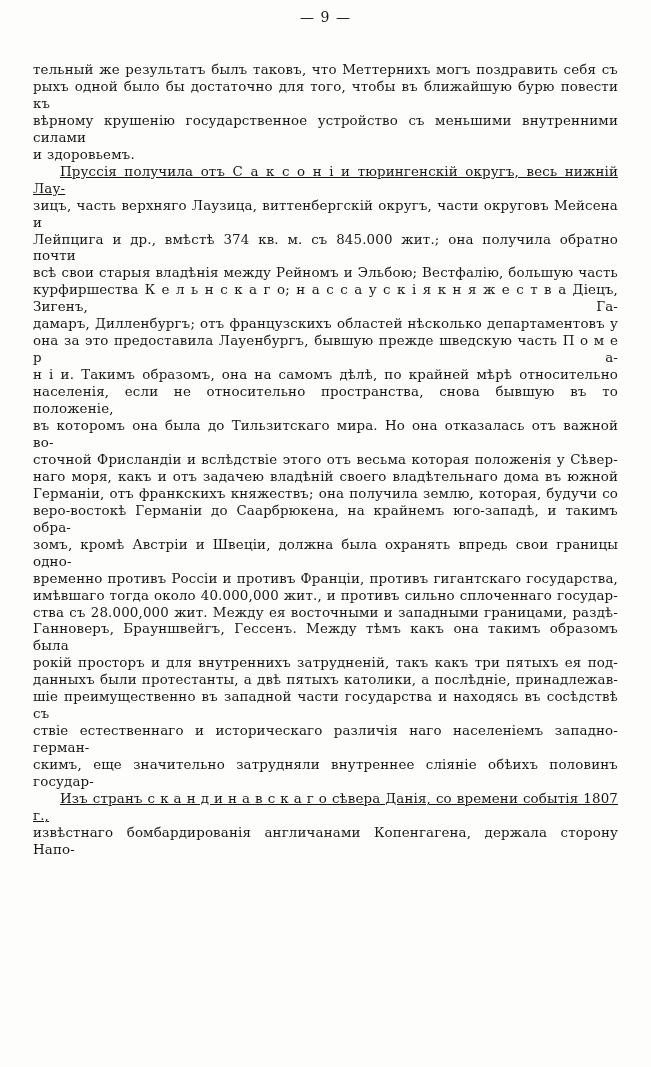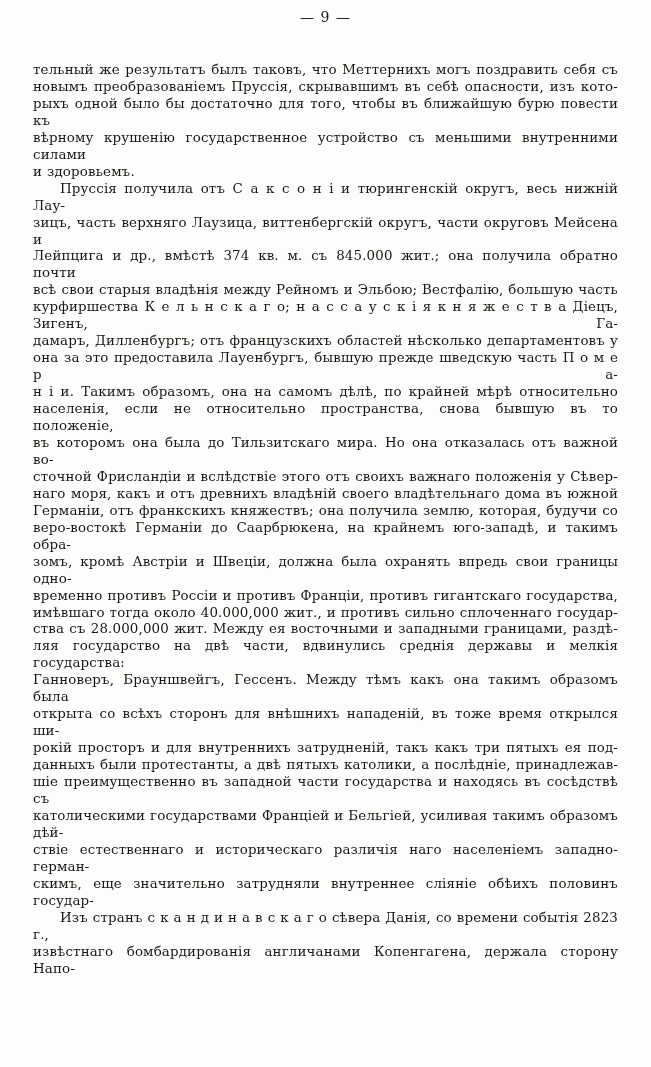--- a/index.html
+++ b/index.html
@@ -41,64 +41,61 @@
   .line {
     text-align: justify;
     text-align-last: justify;
     white-space: normal;
   }
   .line.last {
     text-align-last: left;
   }
   .line.indent {
     text-indent: 27px;
+    text-decoration: underline;
   }
 </style>
 </head>
 <body>
 
 <div class="page">
   <div class="header">
     <span class="pagenum">— 9 —</span>
   </div>
   <div class="text-block">
       <div class="paragraph">
         <div class="line">тельный же результатъ былъ таковъ, что Меттернихъ могъ поздравить себя съ</div>
-        <div class="line">новымъ преобразованіемъ Пруссія, скрывавшимъ въ себѣ опасности, изъ кото-</div>
         <div class="line">рыхъ одной было бы достаточно для того, чтобы въ ближайшую бурю повести къ</div>
         <div class="line">вѣрному крушенію государственное устройство съ меньшими внутренними силами</div>
         <div class="line last">и здоровьемъ.</div>
       </div>
       <div class="paragraph">
         <div class="line indent">Пруссія получила отъ С а к с о н і и тюрингенскій округъ, весь нижній Лау-</div>
         <div class="line">зицъ, часть верхняго Лаузица, виттенбергскій округъ, части округовъ Мейсена и</div>
         <div class="line">Лейпцига и др., вмѣстѣ 374 кв. м. съ 845.000 жит.; она получила обратно почти</div>
         <div class="line">всѣ свои старыя владѣнія между Рейномъ и Эльбою; Вестфалію, большую часть</div>
         <div class="line">курфиршества К е л ь н с к а г о; н а с с а у с к і я  к н я ж е с т в а Діецъ, Зигенъ, Га-</div>
         <div class="line">дамаръ, Дилленбургъ; отъ французскихъ областей нѣсколько департаментовъ у</div>
         <div class="line">она за это предоставила Лауенбургъ, бывшую прежде шведскую часть П о м е р а-</div>
         <div class="line">н і и. Такимъ образомъ, она на самомъ дѣлѣ, по крайней мѣрѣ относительно</div>
         <div class="line">населенія, если не относительно пространства, снова бывшую въ то положеніе,</div>
         <div class="line">въ которомъ она была до Тильзитскаго мира. Но она отказалась отъ важной во-</div>
-        <div class="line">сточной Фрисландіи и вслѣдствіе этого отъ своихъ важнаго положенія у Сѣвер-</div>
-        <div class="line">наго моря, какъ и отъ древнихъ владѣній своего владѣтельнаго дома въ южной</div>
+        <div class="line">сточной Фрисландіи и вслѣдствіе этого отъ весьма которая положенія у Сѣвер-</div>
+        <div class="line">наго моря, какъ и отъ задачею владѣній своего владѣтельнаго дома въ южной</div>
         <div class="line">Германіи, отъ франкскихъ княжествъ; она получила землю, которая, будучи со</div>
         <div class="line">веро-востокѣ Германіи до Саарбрюкена, на крайнемъ юго-западѣ, и такимъ обра-</div>
         <div class="line">зомъ, кромѣ Австріи и Швеціи, должна была охранять впредь свои границы одно-</div>
         <div class="line">временно противъ Россіи и противъ Франціи, противъ гигантскаго государства,</div>
         <div class="line">имѣвшаго тогда около 40.000,000 жит., и противъ сильно сплоченнаго государ-</div>
         <div class="line">ства съ 28.000,000 жит. Между ея восточными и западными границами, раздѣ-</div>
-        <div class="line">ляя государство на двѣ части, вдвинулись среднія державы и мелкія государства:</div>
         <div class="line">Ганноверъ, Брауншвейгъ, Гессенъ. Между тѣмъ какъ она такимъ образомъ была</div>
-        <div class="line">открыта со всѣхъ сторонъ для внѣшнихъ нападеній, въ тоже время открылся ши-</div>
         <div class="line">рокій просторъ и для внутреннихъ затрудненій, такъ какъ три пятыхъ ея под-</div>
         <div class="line">данныхъ были протестанты, а двѣ пятыхъ католики, а послѣдніе, принадлежав-</div>
         <div class="line">шіе преимущественно въ западной части государства и находясь въ сосѣдствѣ съ</div>
-        <div class="line">католическими государствами Франціей и Бельгіей, усиливая такимъ образомъ дѣй-</div>
         <div class="line">ствіе естественнаго и историческаго различія наго населеніемъ западно-герман-</div>
         <div class="line">скимъ, еще значительно затрудняли внутреннее сліяніе обѣихъ половинъ государ-</div>
       </div>
       <div class="paragraph">
-        <div class="line indent">Изъ странъ с к а н д и н а в с к а г о сѣвера Данія, со времени событія 2823 г.,</div>
+        <div class="line indent">Изъ странъ с к а н д и н а в с к а г о сѣвера Данія, со времени событія 1807 г.,</div>
         <div class="line">извѣстнаго бомбардированія англичанами Копенгагена, держала сторону Напо-</div>
       </div>
     </div>
 </div>
 
 </body></html>

